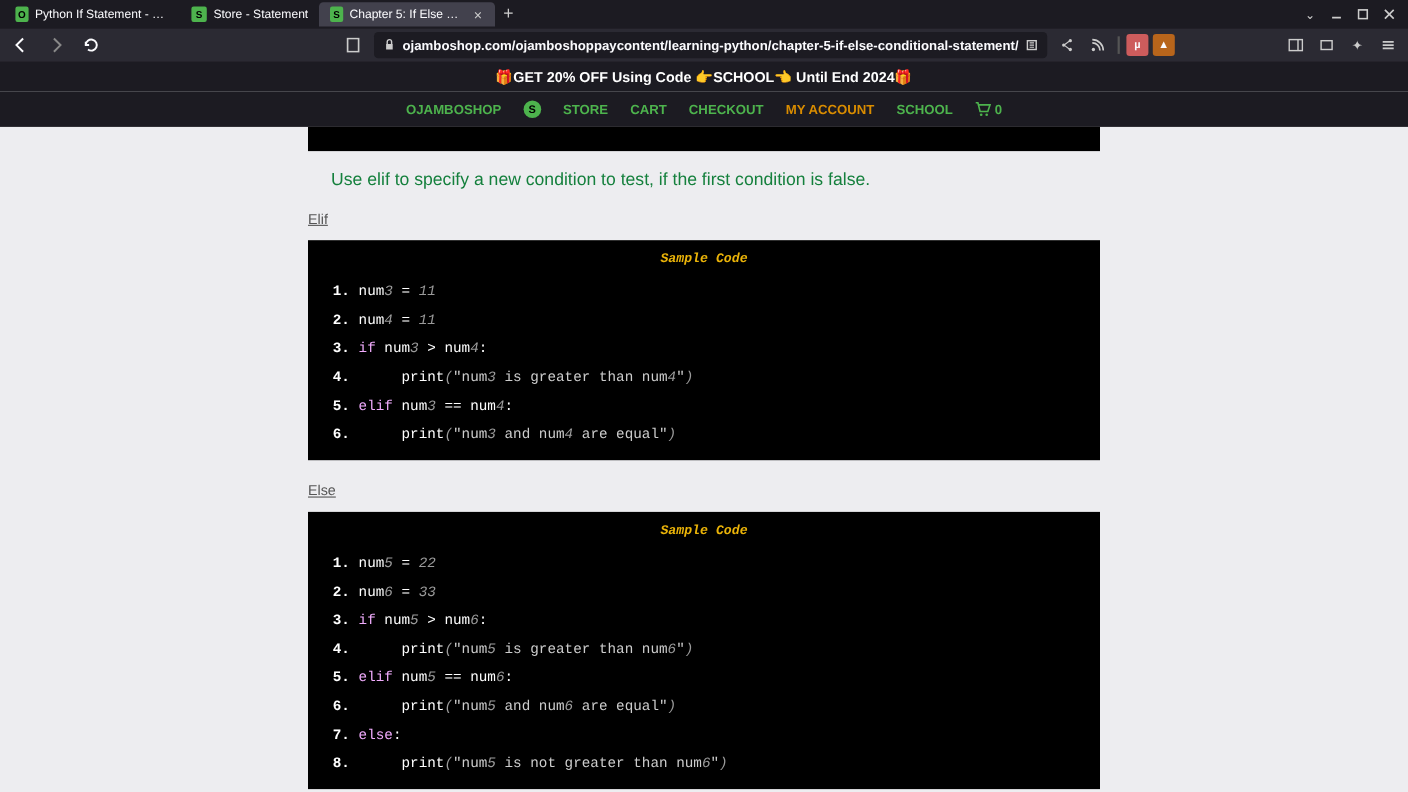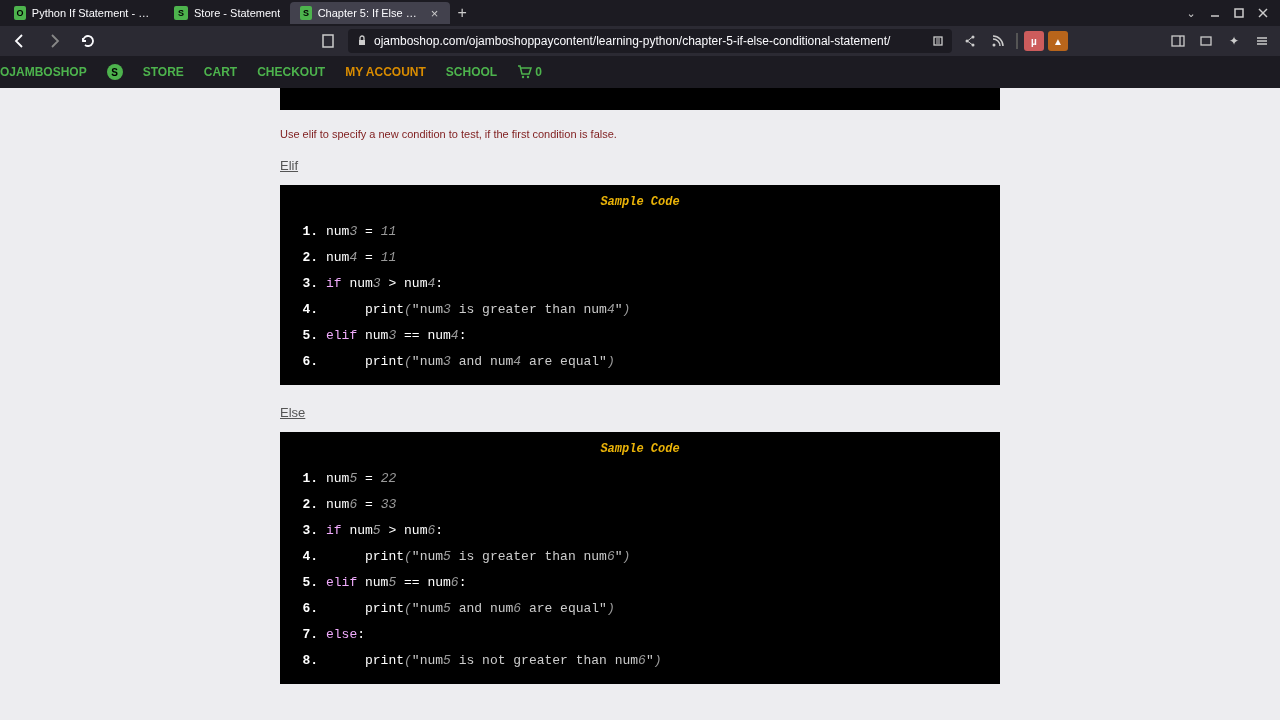--- a/index.html
+++ b/index.html
@@ -14,44 +14,44 @@
 .tab-close { width: 14px; height: 14px; display: flex; align-items: center; justify-content: center; font-size: 13px; color: #ccc; }
 .new-tab { width: 24px; height: 24px; display: flex; align-items: center; justify-content: center; font-size: 16px; color: #ccc; cursor: pointer; }
 .window-controls { margin-left: auto; display: flex; gap: 6px; padding-right: 4px; }
 .win-btn { width: 18px; height: 18px; display: flex; align-items: center; justify-content: center; font-size: 11px; color: #ccc; cursor: pointer; }
 
 
 .toolbar { height: 30px; background: #2b2a33; display: flex; align-items: center; padding: 0 6px; gap: 6px; }
 .nav-btn { width: 28px; height: 26px; display: flex; align-items: center; justify-content: center; color: #fbfbfe; cursor: pointer; border-radius: 4px; }
 .nav-btn.disabled { color: #888; }
 .url-bar { flex: 1; height: 24px; background: #1c1b22; border-radius: 4px; display: flex; align-items: center; padding: 0 8px; gap: 6px; font-size: 12px; color: #fbfbfe; max-width: 700px; margin: 0 auto; }
-.url-text { flex: 1; white-space: nowrap; overflow: hidden; }
+.url-text { flex: 1; white-space: nowrap; overflow: hidden; font-weight: bold; }
 .tool-icons { display: flex; gap: 4px; align-items:center; }
 .tool-icon { width: 24px; height: 24px; display: flex; align-items: center; justify-content: center; color: #ccc; cursor: pointer; font-size: 12px; }
 .ext-icon { width: 20px; height: 20px; border-radius: 3px; background: #cd5c5c; display:flex; align-items:center; justify-content:center; font-size:10px; font-weight:bold; }
 .ext-icon.orange { background: #b8651b; }
 
 
 .page-wrap { position: relative; height: calc(720px - 56px); background: #ededf0; overflow-y: scroll; }
 .page-scroll { position: relative; }
 
 
 .banner { background: #1c1b22; color: #fff; text-align: center; padding: 6px; font-size: 13px; font-weight: bold; }
 
 
-.site-nav { background: #1c1b22; display: flex; align-items: center; gap: 20px; padding: 8px 0; font-size: 12px; font-weight: bold; }
+.site-nav { background: #1c1b22; display: flex; align-items: center; justify-content: center; gap: 20px; padding: 8px 0; font-size: 12px; font-weight: bold; }
 .nav-link { color: #4db34d; cursor: pointer; }
 .nav-link.orange { color: #d98c00; }
 .nav-logo { width: 16px; height: 16px; background: #4db34d; border-radius: 50%; display: inline-flex; align-items: center; justify-content: center; font-size: 10px; color: #000; font-weight: bold; }
 .cart-icon { color: #4db34d; display: flex; align-items: center; gap: 2px; }
 
 
 .content { width: 720px; margin: 0 auto; padding: 0; color: #333; }
 .black-strip { background: #000; height: 22px; margin-bottom: 18px; }
-.para { font-size: 11px; color: #7f1d1d; margin-bottom: 18px; }
+.para { font-size: 16px; color: #15803d; margin-bottom: 18px; margin-left: 21px; }
 .section-link { font-size: 13px; color: #555; text-decoration: underline; margin-bottom: 12px; display: block; }
 
 
 .code-block { background: #000; padding: 10px 14px; margin-bottom: 20px; font-family: "Courier New", monospace; }
 .code-title { text-align: center; font-style: italic; color: #eab308; font-size: 12px; font-weight: bold; margin-bottom: 10px; }
 .code-line { display: flex; font-size: 13px; line-height: 2.0; color: #fff; }
 .line-num { color: #fff; font-weight: bold; width: 24px; text-align: right; margin-right: 8px; }
 .code-text { white-space: pre; }
 .kw { color: #f0abfc; font-weight: normal; }
 .num-lit { color: #9a9a9a; font-style: italic; }
@@ -179,20 +179,23 @@
           <line x1="2" y1="4" x2="12" y2="4" stroke="#ccc" stroke-width="1.5"></line>
           <line x1="2" y1="7" x2="12" y2="7" stroke="#ccc" stroke-width="1.5"></line>
           <line x1="2" y1="10" x2="12" y2="10" stroke="#ccc" stroke-width="1.5"></line>
         </svg>
     </div>
   </div>
 </div>
 
 <div class="page-wrap">
   <div class="page-scroll">
+    <div class="banner">
+      <span>🎁GET 20% OFF Using Code 👉SCHOOL👈 Until End 2024🎁</span>
+    </div>
     <div class="site-nav">
       <span class="nav-link">OJAMBOSHOP</span>
       <span class="nav-logo">S</span>
       <span class="nav-link">STORE</span>
       <span class="nav-link">CART</span>
       <span class="nav-link">CHECKOUT</span>
       <span class="nav-link orange">MY ACCOUNT</span>
       <span class="nav-link">SCHOOL</span>
       <span class="cart-icon">
         <svg width="16" height="14" viewBox="0 0 16 14">

